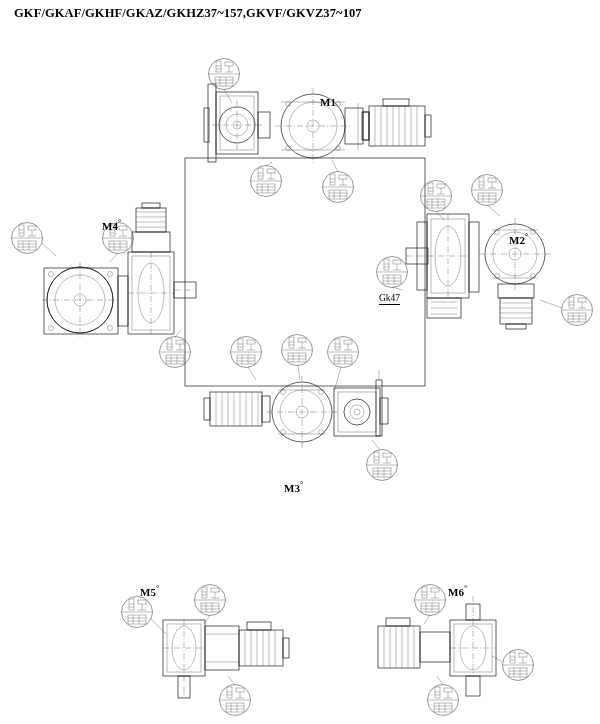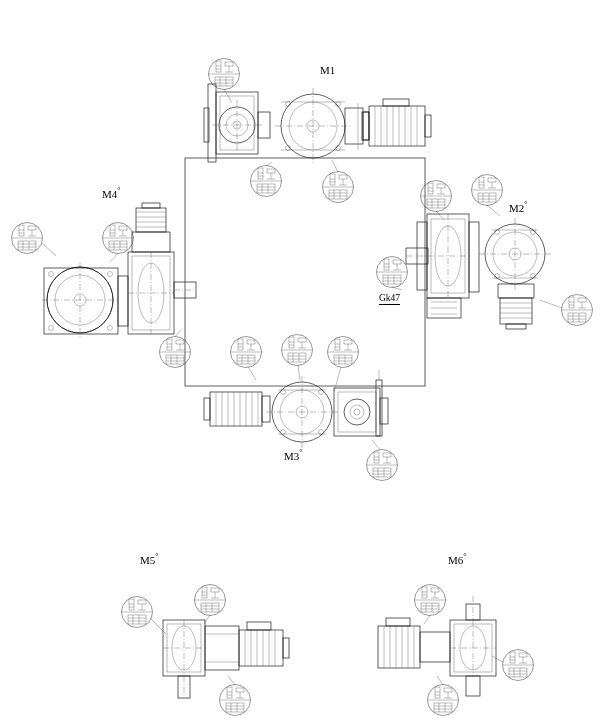--- a/index.html
+++ b/index.html
@@ -24,23 +24,24 @@
     top: 6px;
     font-family: "Liberation Serif", serif;
     font-weight: bold;
     font-size: 12.5px;
     letter-spacing: 0.1px;
     white-space: nowrap;
   }
   .mlabel {
     position: absolute;
     font-family: "Liberation Serif", serif;
-    font-weight: normal;
+    font-weight: bold;
     font-size: 11px;
     white-space: nowrap;
+    margin-top: 32px;
   }
   .mlabel sup {
     font-size: 8px;
     vertical-align: super;
   }
   .gklabel {
     position: absolute;
     font-family: "Liberation Serif", serif;
     font-size: 9.5px;
     white-space: nowrap;
@@ -60,20 +61,21 @@
   }
   .ln { stroke: #1a1a1a; fill: none; stroke-width: 0.7; }
   .ln-thin { stroke: #333; fill: none; stroke-width: 0.5; }
   .ln-vthin { stroke: #555; fill: none; stroke-width: 0.4; }
 </style>
 </head>
 <body>
 
 <div id="page">
 
+  <div class="title">GKF/GKAF/GKHF/GKAZ/GKHZ37~157,GKVF/GKVZ37~107</div>
 
   <svg class="art" viewBox="0 0 600 724" xmlns="http://www.w3.org/2000/svg">
     <defs>
       <g id="oilplug">
         <circle cx="0" cy="0" r="15.5" class="ln-thin" fill="#ffffff"></circle>
         <path d="M -15.5 0 L 15.5 0" class="ln-vthin"></path>
         <rect x="-8" y="-13" width="5" height="11" class="ln-vthin" fill="none"></rect>
         <path d="M -8 -8 L -3 -8 M -8 -5 L -3 -5" class="ln-vthin"></path>
         <rect x="1" y="-12" width="8" height="4" class="ln-vthin" fill="none"></rect>
         <path d="M 5 -8 L 5 -2 M 1 -2 L 9 -2" class="ln-vthin"></path>

